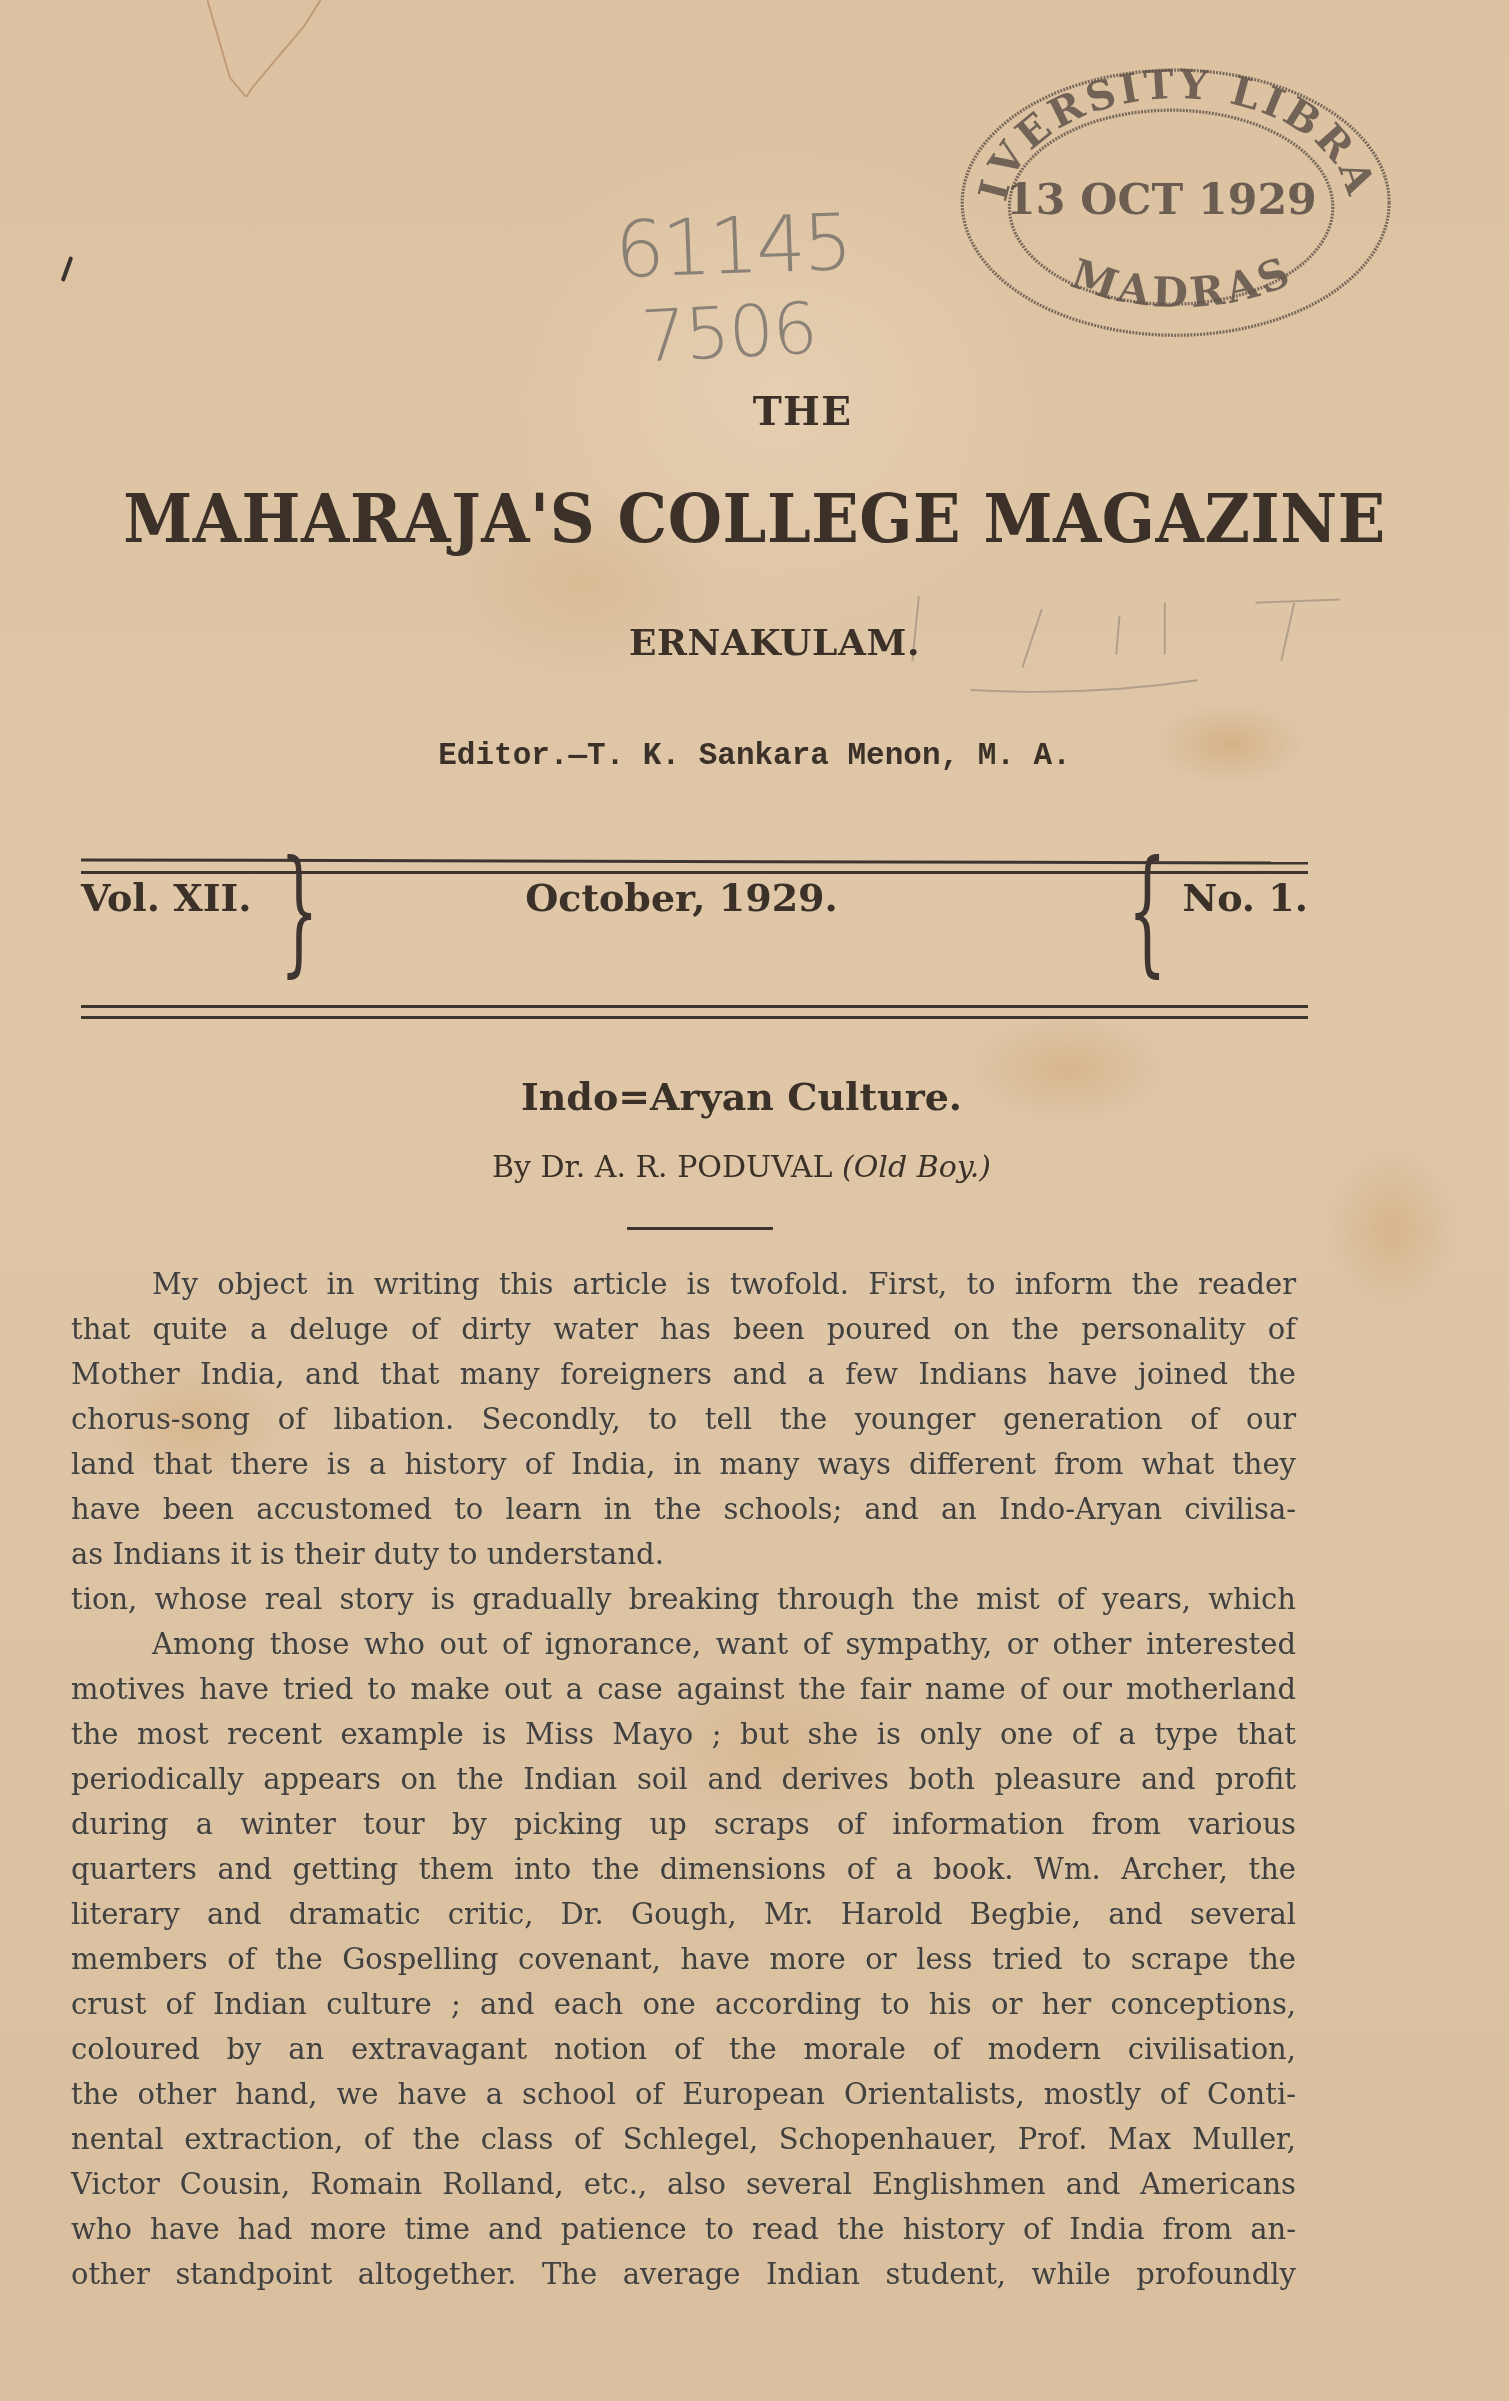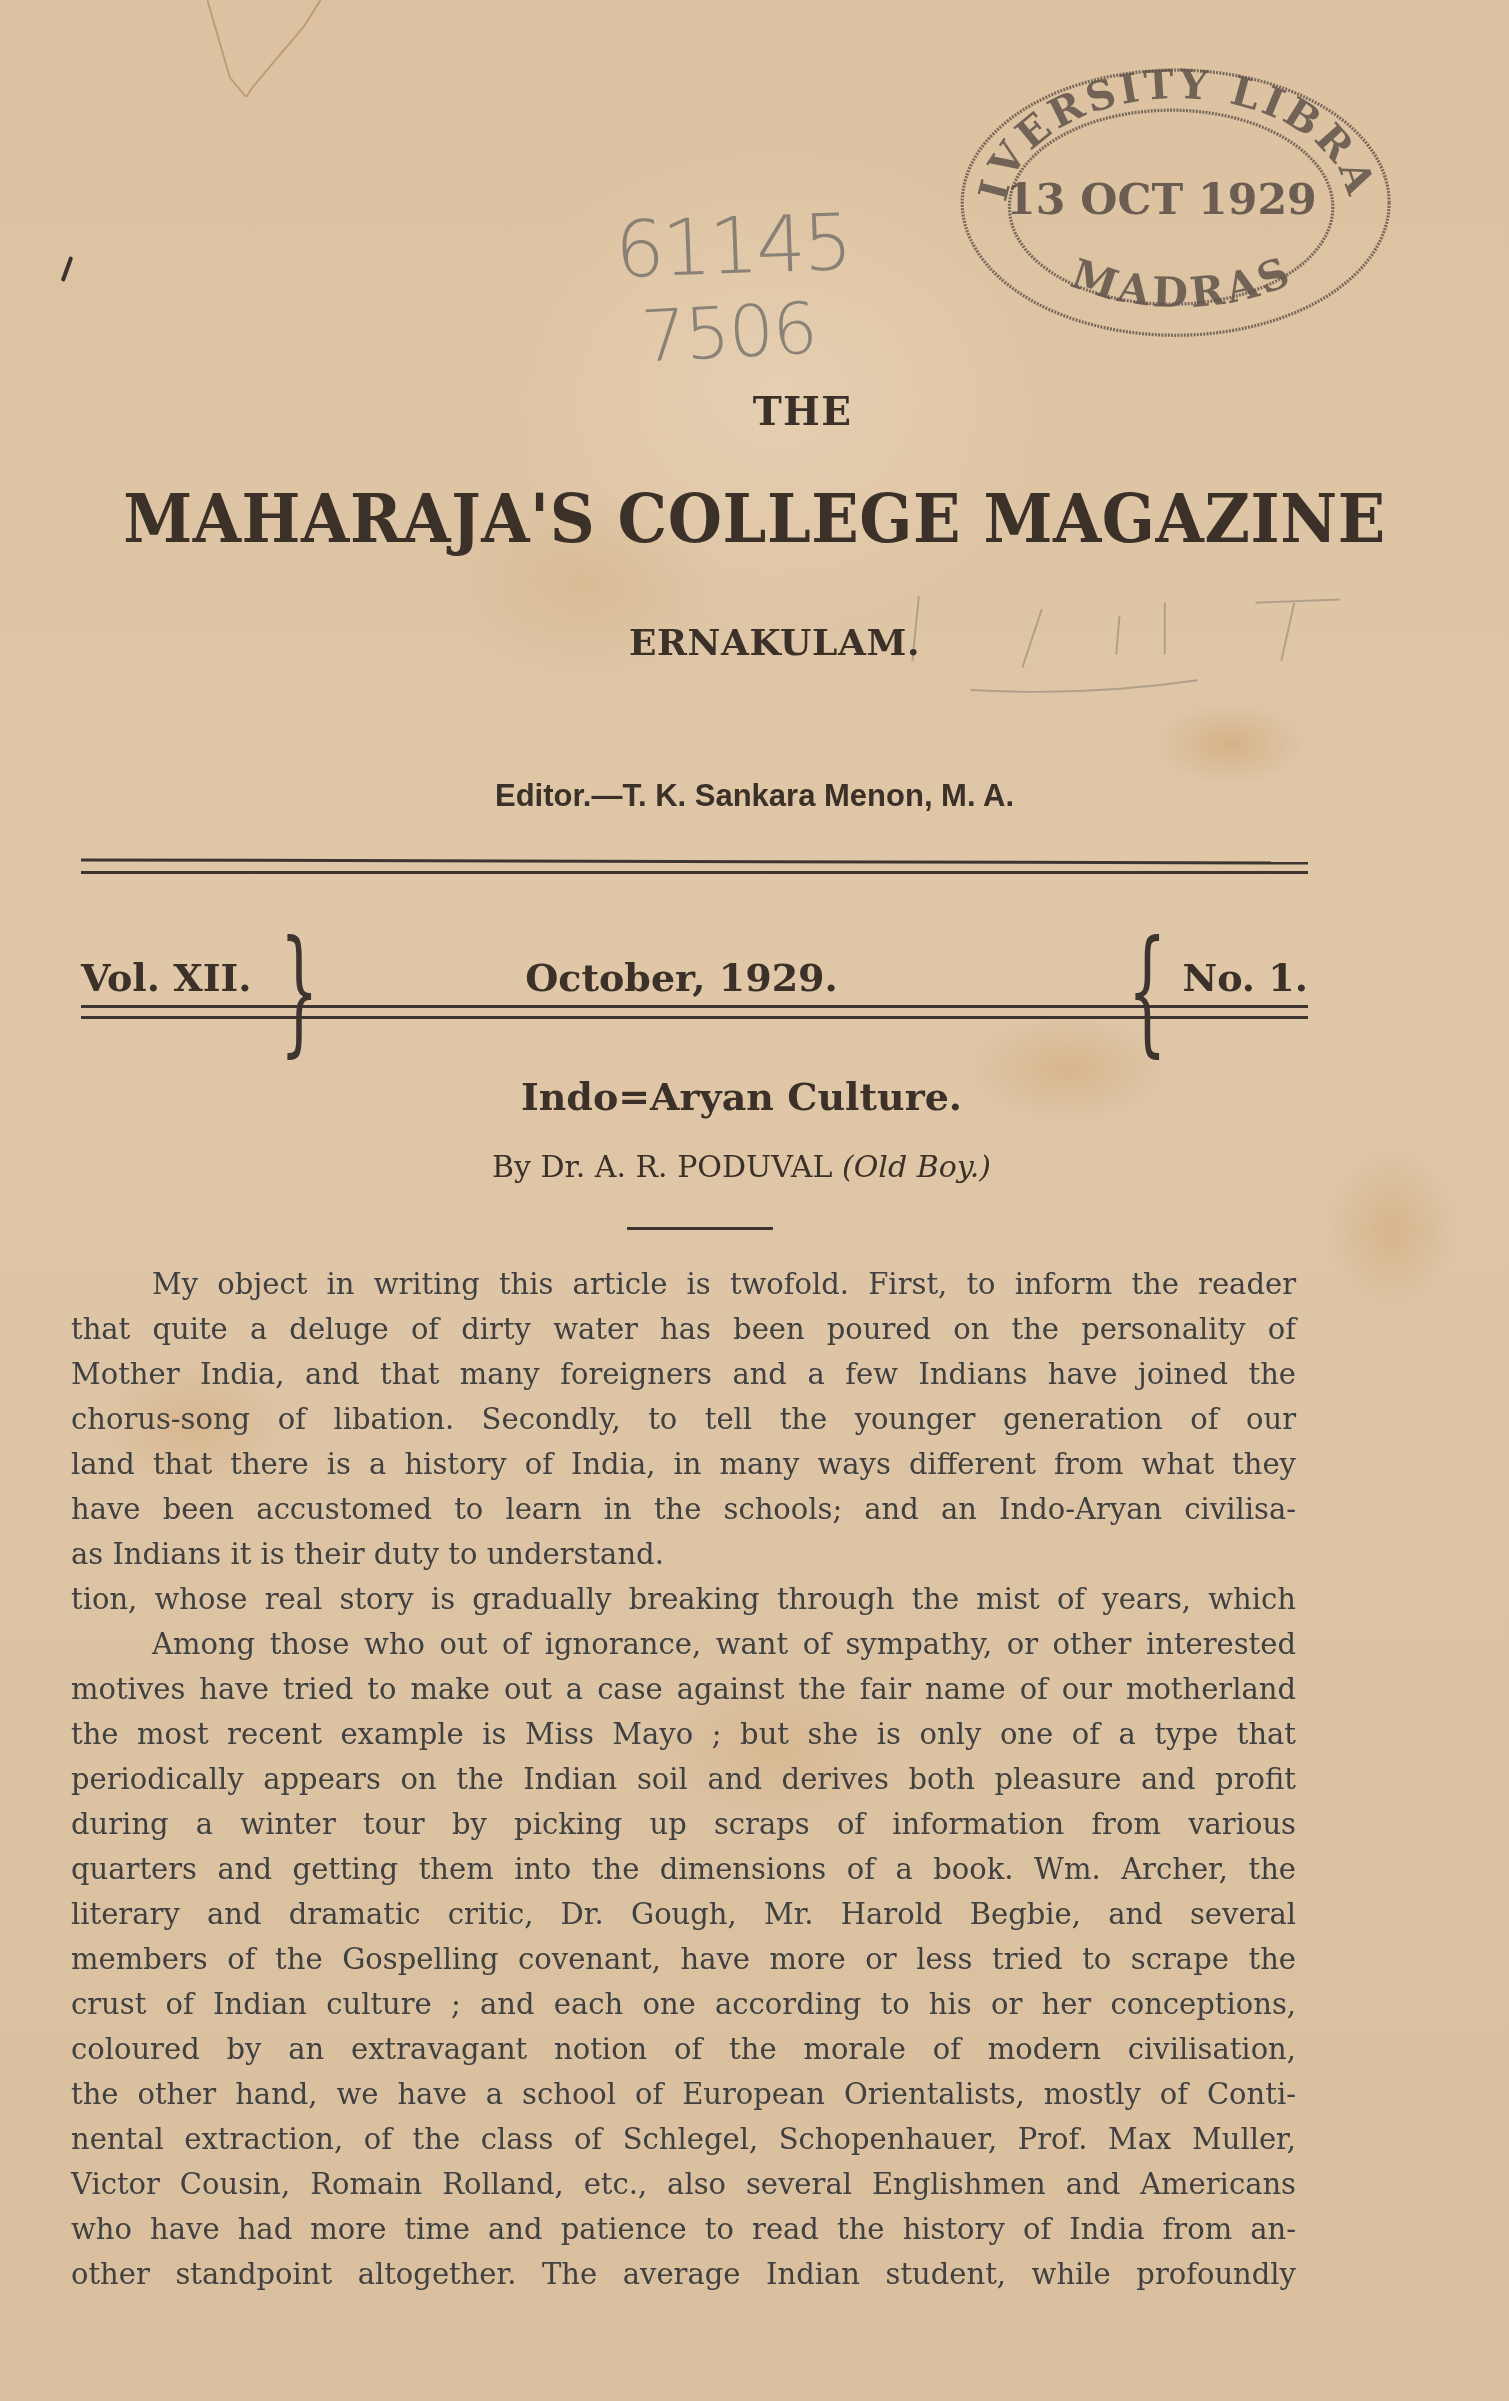--- a/index.html
+++ b/index.html
@@ -32,30 +32,30 @@
   .faint-scrawl { left: 893px; top: 583px; width: 453px; height: 117px; }
 
   
   .stamp { left: 948px; top: 55px; width: 456px; height: 285px; color: #4a3f3b; opacity: 0.85; }
   .stamp svg { width: 100%; height: 100%; }
 
   
   .the { top: 388px; font-size: 39px; font-weight: bold; letter-spacing: 1.3px; font-family: "DejaVu Serif", serif; padding-left: 48px; }
   .masthead { top: 479px; font-size: 67px; font-weight: bold; letter-spacing: 0.6px; font-family: "DejaVu Serif", serif; transform: scaleX(0.93); }
   .place { top: 621px; font-size: 36px; font-weight: bold; font-family: "DejaVu Serif", serif; letter-spacing: 0.6px; padding-left: 20px; }
-  .editor { top: 738px; font-size: 31px; font-weight: bold; font-family: Liberation Sans, sans-serif; margin-top: 40px; }
+  .editor { top: 738px; font-size: 31px; font-weight: bold; font-family: Liberation Mono, monospace; }
 
   
   .rule { left: 81px; width: 1227px; height: 2.6px; background: #3e3530; }
   .rule-top-1 { top: 860px; transform: skewY(0.15deg); }
   .rule-top-2 { top: 871px; }
   .rule-bot-1 { top: 1005px; }
   .rule-bot-2 { top: 1016px; }
 
-  .issue-row { top: 941px; left: 81px; width: 1227px; height: 78px; font-size: 38px; font-weight: bold; font-family: "DejaVu Serif", serif; }
+  .issue-row { top: 861px; left: 81px; width: 1227px; height: 78px; font-size: 38px; font-weight: bold; font-family: "DejaVu Serif", serif; }
   .vol { position: absolute; left: 0; top: 14.2px; }
   .date { position: absolute; left: 0; width: 100%; text-align: center; top: 14.2px; margin-left: -13px; }
   .num { position: absolute; right: 0; top: 14.2px; }
   .brace { position: absolute; top: -29px; font-size: 136px; font-weight: 100; font-family: "DejaVu Serif", serif; color: #3e3530; transform: scaleX(0.45); }
   .brace-l { left: 175px; }
   .brace-r { left: 1023px; }
 
   
   .art-title { top: 1074px; font-size: 38px; font-weight: bold; font-family: "DejaVu Serif", serif; margin-left: -13px; }
   .byline { top: 1149px; font-size: 30px; font-family: "DejaVu Serif", serif; margin-left: -13px; }

